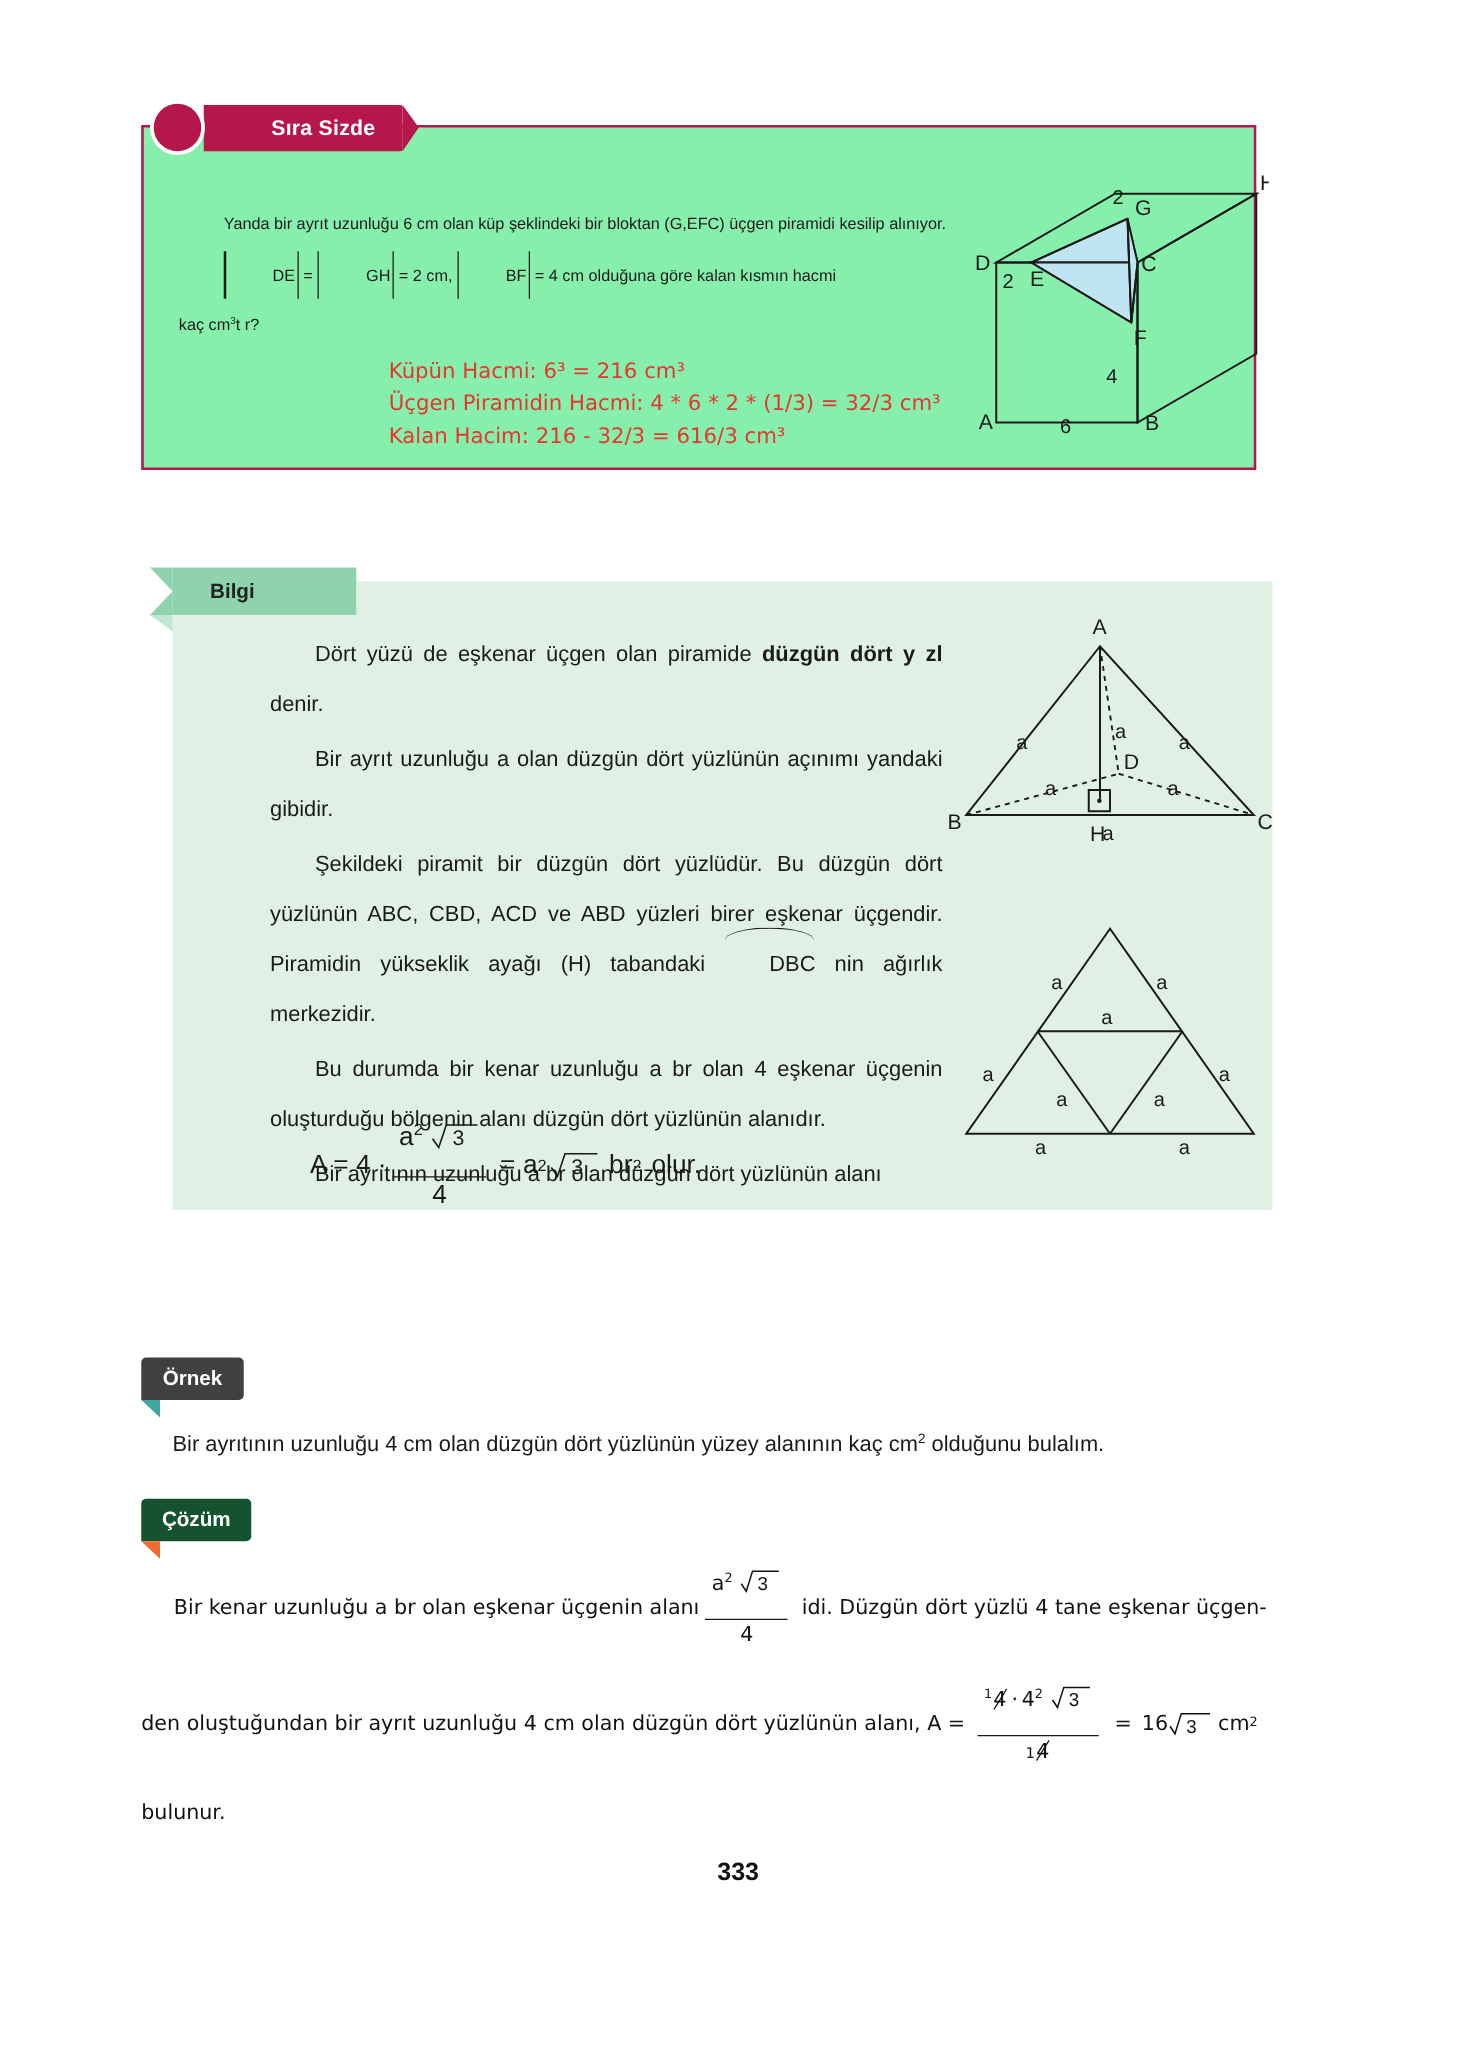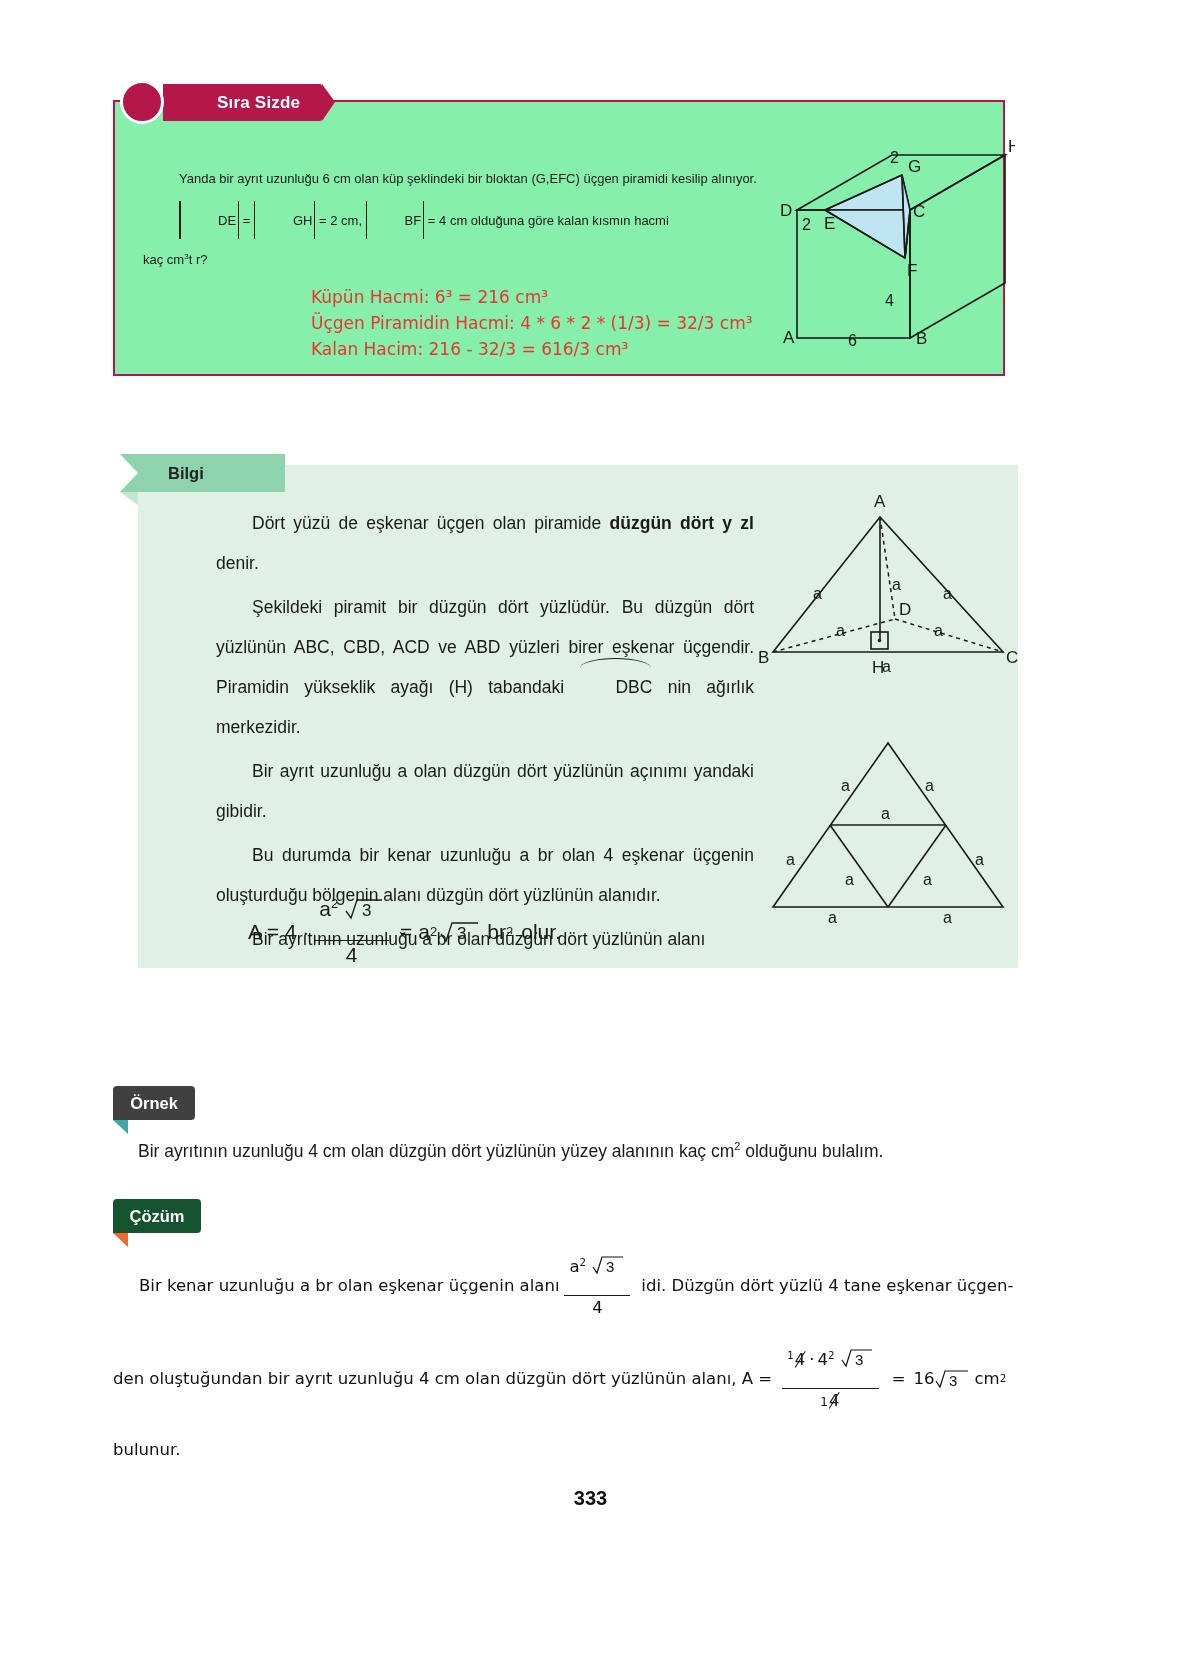--- a/index.html
+++ b/index.html
@@ -186,21 +186,21 @@
     left: 113px; top: 1199px; width: 88px; height: 34px;
     background: #14532d;
   }
   .tag-cozum:after { border-top: 14px solid #ee6a30; }
 
   .ornek-text {
     position: absolute;
     left: 138px; top: 1136px;
     width: 900px;
     font-size: 17.5px;
-    line-height: 20px;
+    line-height: 30px;
   }
 
   .cozum-body {
     position: absolute;
     left: 113px; top: 1254px;
     width: 935px;
     font-family: "DejaVu Sans", sans-serif;
     font-size: 16.5px;
     color: #111;
   }
@@ -296,24 +296,24 @@
   <span>Bilgi</span>
 </div>
 
 <div class="bilgi-box">
 
   <div class="bilgi-text">
     <p class="indent">
       <span>Dört yüzü de eşkenar üçgen olan piramide </span><span class="bold">düzgün dört</span>
       <span class="bold">y zl</span><span> denir.</span>
     </p>
+    <p class="indent">Bir ayrıt uzunluğu a olan düzgün dört yüzlünün açınımı yandaki gibidir.</p>
     <p class="indent">
       <span>Şekildeki piramit bir düzgün dört yüzlüdür. Bu düzgün dört yüzlünün ABC, CBD, ACD ve ABD yüzleri birer eşkenar üçgendir. Piramidin yükseklik ayağı (H) tabandaki </span><span class="arc">DBC</span><span> nin ağırlık merkezidir.</span>
     </p>
-    <p class="indent">Bir ayrıt uzunluğu a olan düzgün dört yüzlünün açınımı yandaki gibidir.</p>
     <p class="indent">Bu durumda bir kenar uzunluğu a br olan 4 eşkenar üçgenin oluşturduğu bölgenin alanı düzgün dört yüzlünün alanıdır.</p>
     <p class="indent">Bir ayrıtının uzunluğu a br olan düzgün dört yüzlünün alanı</p>
   </div>
 
   <div class="bilgi-formula">
     <span>A = 4 ·</span>
     <span class="frac">
       <span class="num"><span>a</span><sup class="exp">2</sup>
         <svg width="40" height="24" style="vertical-align:-5px">
           <path d="M2,14 L7,21 L13,3 L38,3" fill="none" stroke="#1a1a1a" stroke-width="1.3"></path>

